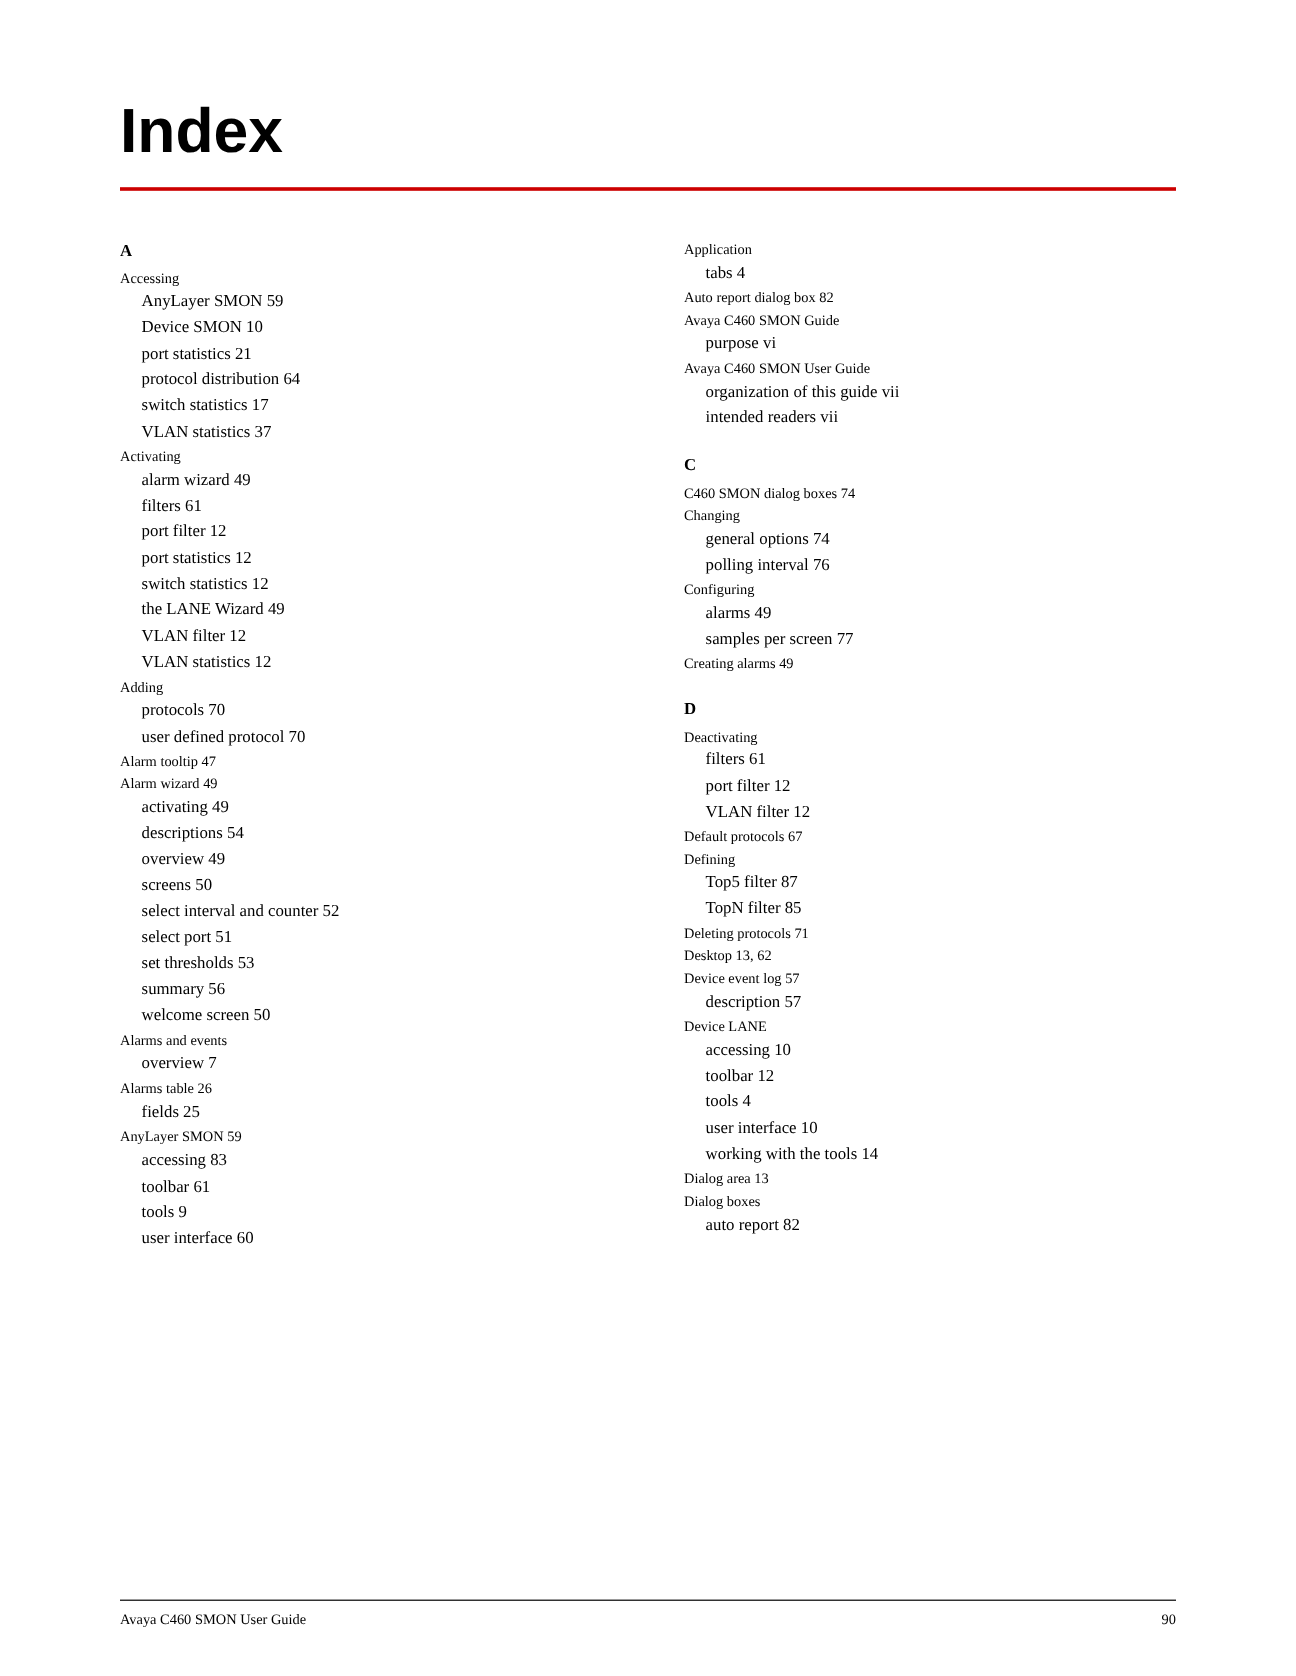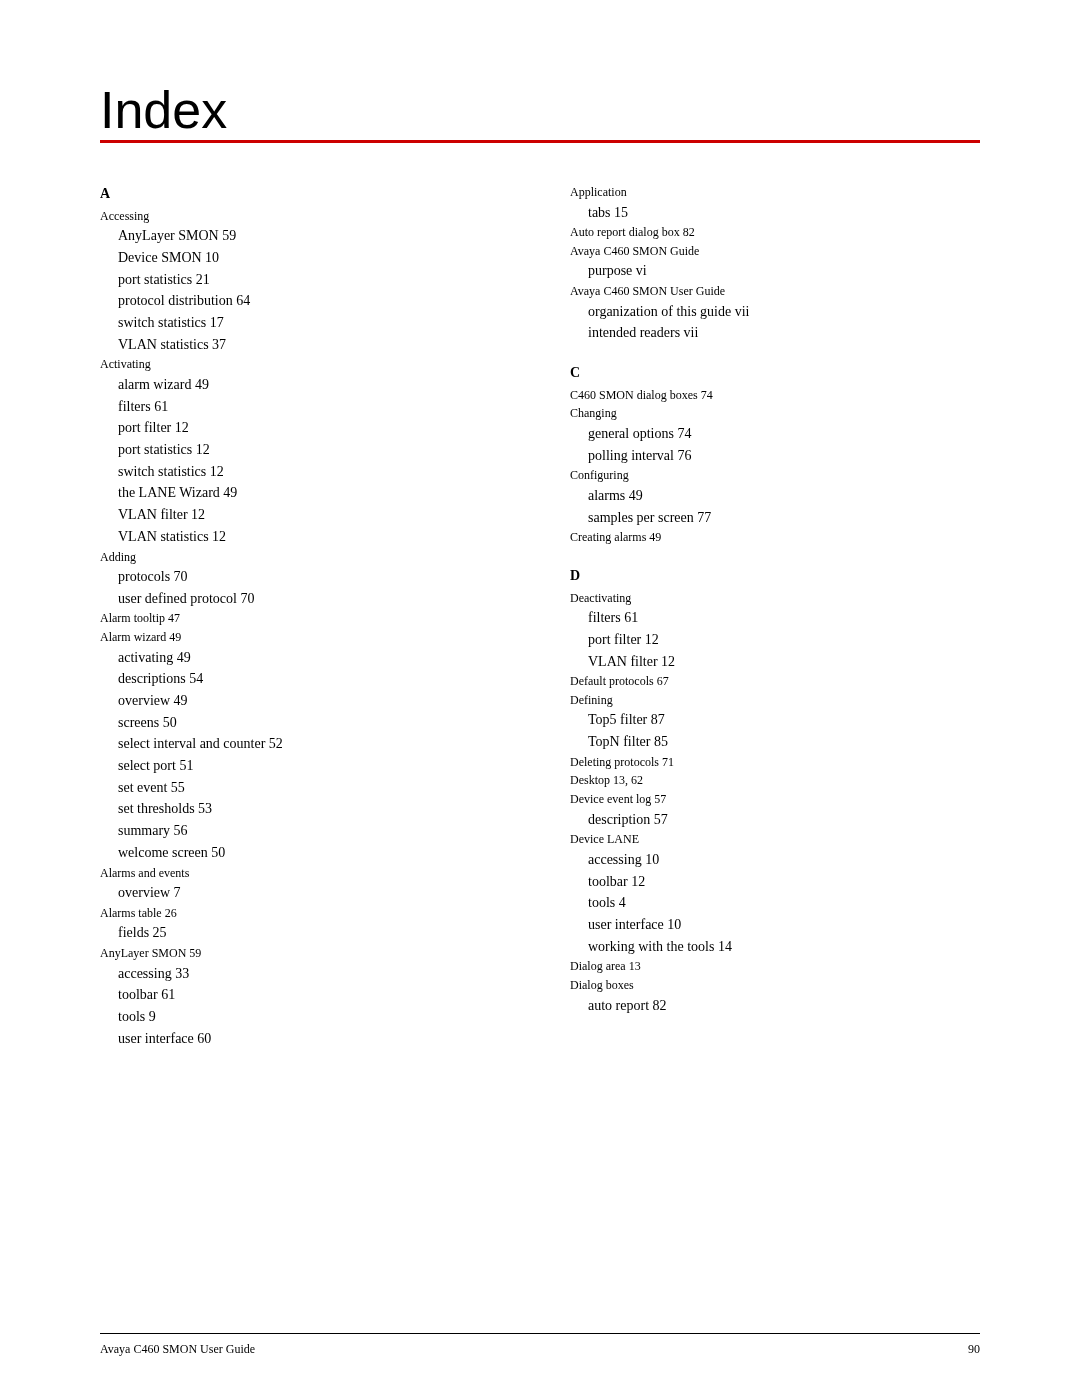--- a/index.html
+++ b/index.html
@@ -16,22 +16,22 @@
       min-height: 1397px;
     }
     .page {
       width: 1080px;
       min-height: 1397px;
       padding: 80px 100px 60px 100px;
       position: relative;
     }
     .page-title {
       font-size: 52px;
-      font-weight: normal;
-      margin-bottom: 0;
+      font-weight: bold;
+      margin-bottom: 16px;
       font-family: Arial, Helvetica, sans-serif;
     }
     .red-rule {
       border: none;
       border-top: 3px solid #cc0000;
       margin-bottom: 40px;
     }
     .columns {
       display: flex;
       gap: 60px;
@@ -100,37 +100,36 @@
         <div class="entry-sub">protocols 70</div>
         <div class="entry-sub">user defined protocol 70</div>
         <div class="entry-main">Alarm tooltip 47</div>
         <div class="entry-main">Alarm wizard 49</div>
         <div class="entry-sub">activating 49</div>
         <div class="entry-sub">descriptions 54</div>
         <div class="entry-sub">overview 49</div>
         <div class="entry-sub">screens 50</div>
         <div class="entry-sub">select interval and counter 52</div>
         <div class="entry-sub">select port 51</div>
-        <div class="entry-sub">set event 55</div>
         <div class="entry-sub">set thresholds 53</div>
         <div class="entry-sub">summary 56</div>
         <div class="entry-sub">welcome screen 50</div>
         <div class="entry-main">Alarms and events</div>
         <div class="entry-sub">overview 7</div>
         <div class="entry-main">Alarms table 26</div>
         <div class="entry-sub">fields 25</div>
         <div class="entry-main">AnyLayer SMON 59</div>
-        <div class="entry-sub">accessing 33</div>
+        <div class="entry-sub">accessing 83</div>
         <div class="entry-sub">toolbar 61</div>
         <div class="entry-sub">tools 9</div>
         <div class="entry-sub">user interface 60</div>
       </div>
     <div class="col" id="right-col">
         <div class="entry-main">Application</div>
-        <div class="entry-sub">tabs 15</div>
+        <div class="entry-sub">tabs 4</div>
         <div class="entry-main">Auto report dialog box 82</div>
         <div class="entry-main">Avaya C460 SMON Guide</div>
         <div class="entry-sub">purpose vi</div>
         <div class="entry-main">Avaya C460 SMON User Guide</div>
         <div class="entry-sub">organization of this guide vii</div>
         <div class="entry-sub">intended readers vii</div>
         <div class="section-letter">C</div>
         <div class="entry-main">C460 SMON dialog boxes 74</div>
         <div class="entry-main">Changing</div>
         <div class="entry-sub">general options 74</div>

